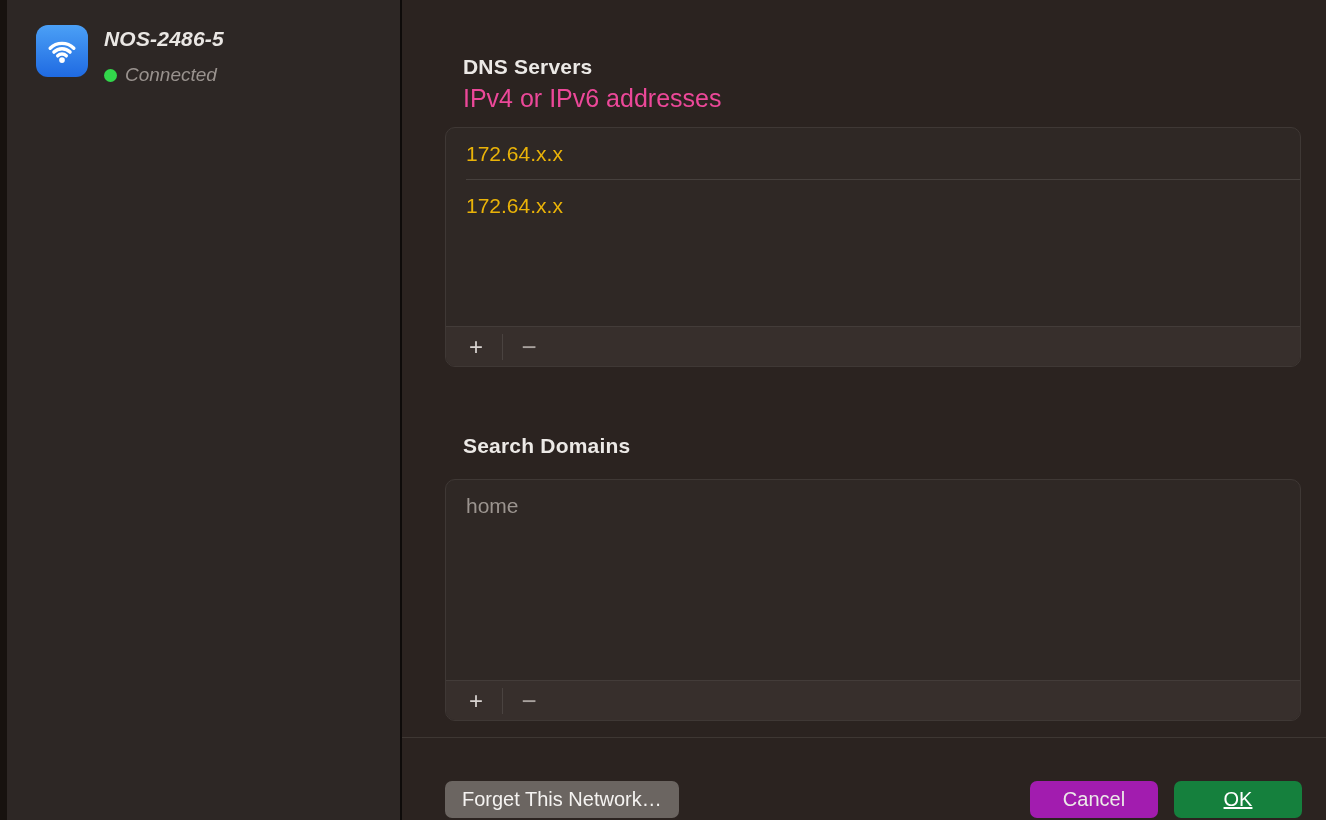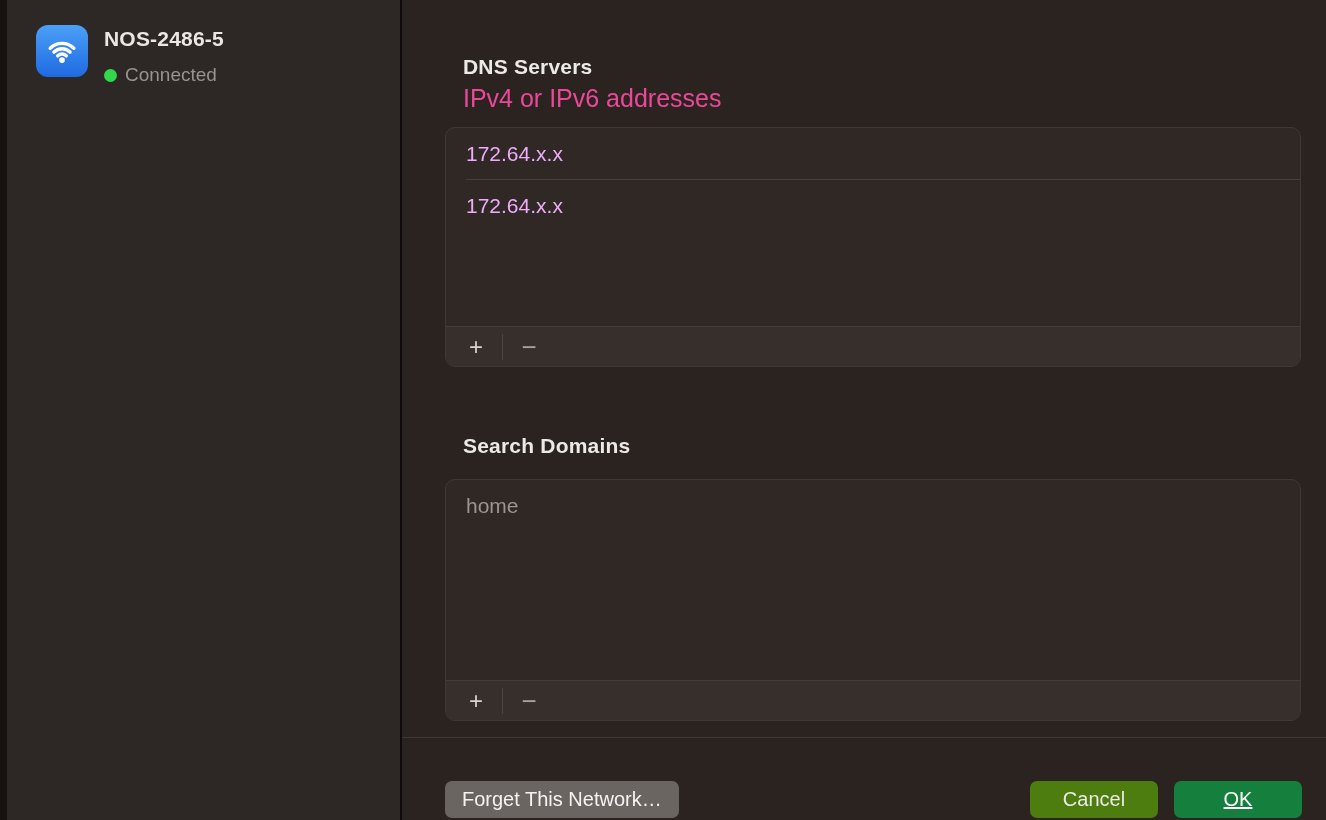--- a/index.html
+++ b/index.html
@@ -26,21 +26,21 @@
     position: absolute; left: 400px; top: 0; width: 2px; height: 820px;
     background: #0e0b0a;
   }
   .network-header { position: absolute; left: 29px; top: 25px; display: flex; }
   .wifi-badge {
     width: 52px; height: 52px; border-radius: 12px;
     background: linear-gradient(180deg, #4ba0f6 0%, #1f6ae2 100%);
     display: flex; align-items: center; justify-content: center;
   }
   .wifi-badge svg { width: 38px; height: 38px; }
-  .network-meta { margin-left: 16px; padding-top: 2px; }
+  .network-meta { margin-left: 16px; padding-top: 2px; font-style: italic; }
   .network-name { font-size: 21px; font-weight: 600; color: #eae7e4; letter-spacing: 0.2px; }
   .network-status { display: flex; align-items: center; margin-top: 13px; }
   .status-dot {
     width: 13px; height: 13px; border-radius: 50%;
     background: #32d74b; margin-right: 8px;
   }
   .status-text { font-size: 19px; color: #99928e; }
 
   .sidebar-nav { position: absolute; left: 15px; top: 101px; width: 367px; }
   .nav-item {
@@ -65,21 +65,21 @@
   .list-box {
     position: absolute; left: 43px; width: 856px;
     background: #2f2825; border: 1px solid #3f3835; border-radius: 10px;
     display: flex; flex-direction: column; overflow: hidden;
   }
   .dns-box { top: 103px; height: 240px; }
   .search-box { top: 455px; height: 242px; gap: 35px; }
 
   .list-row {
     height: 51px; display: flex; align-items: center;
-    padding-left: 20px; font-size: 21px; color: #f0abfc;
+    padding-left: 20px; font-size: 21px; color: #eab308;
   }
   .list-row.dim { color: #9b948f; }
   .row-sep { height: 1px; background: #46403d; margin-left: 20px; }
   .box-spacer { flex: 1; }
 
   .box-footer {
     height: 40px; background: #372f2c; border-top: 1px solid #433c39;
     display: flex; align-items: center; padding-left: 10px;
   }
   .pm-btn {
@@ -97,21 +97,21 @@
     background: #3e3733;
   }
   .btn {
     position: absolute; top: 757px; height: 37px;
     border: none; border-radius: 7px;
     font-family: inherit; font-size: 20px;
     display: flex; align-items: center; justify-content: center;
     cursor: default;
   }
   .btn-forget { left: 43px; padding: 0 17px; background: #6b6561; color: #f5f3f1; }
-  .btn-cancel { left: 628px; width: 128px; background: #4d7c0f; color: #eceae8; }
+  .btn-cancel { left: 628px; width: 128px; background: #a21caf; color: #eceae8; }
   .btn-ok     { left: 772px; width: 128px; background: #15803d; color: #ffffff; text-decoration: underline; }
 </style>
 </head>
 <body>
 
 <div class="backdrop-strip"></div>
 
 <div class="sidebar">
   <div class="network-header">
     <div class="wifi-badge">

